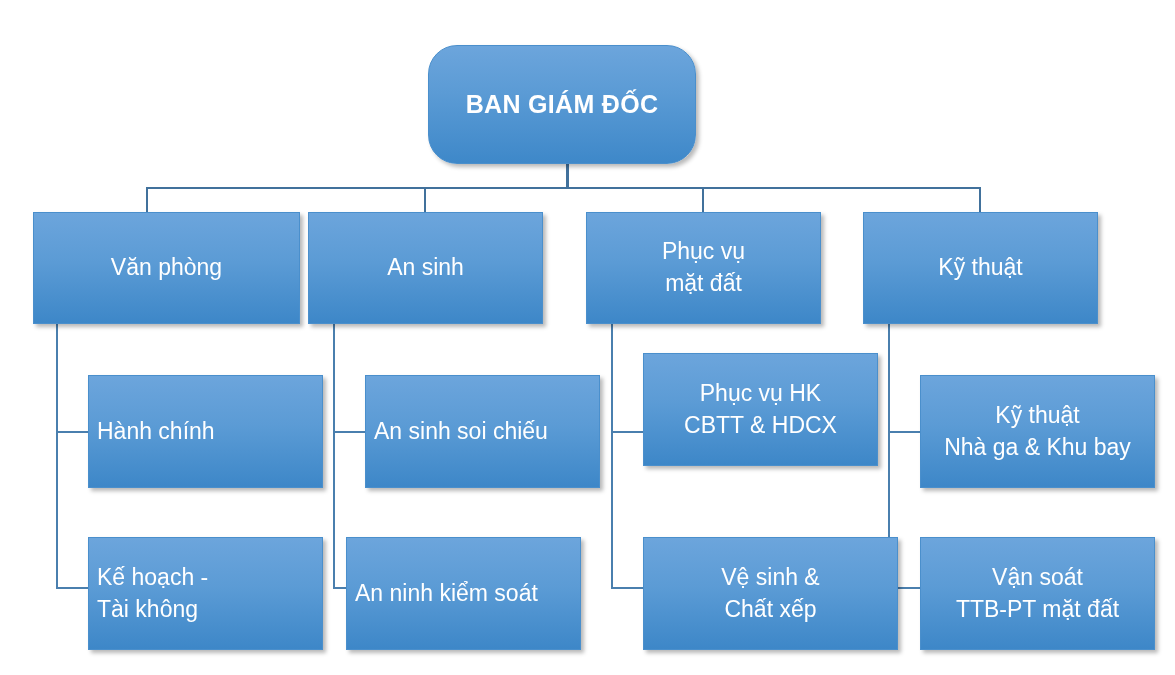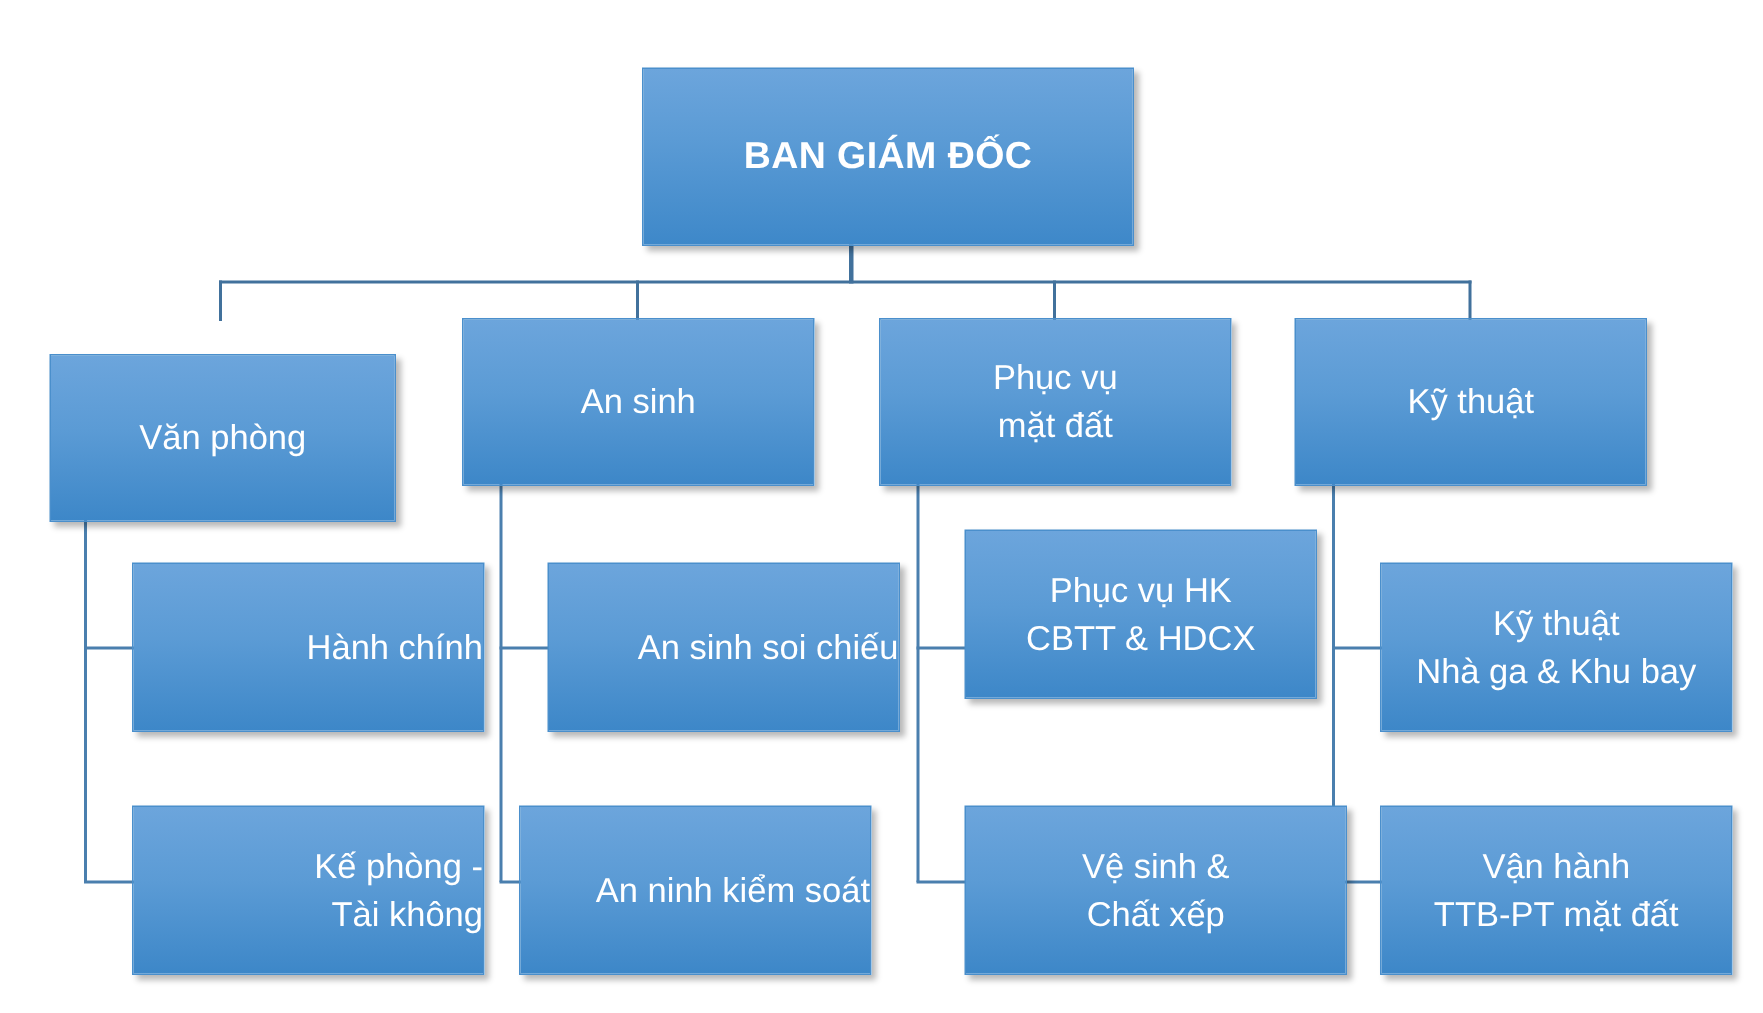--- a/index.html
+++ b/index.html
@@ -49,21 +49,21 @@
     align-items: center;
     text-align: center;
     font-size: 23px;
   }
   .node.sub-center {
     align-items: center;
     text-align: center;
     font-size: 23px;
   }
   .node.sub-left {
-    align-items: flex-end;
+    align-items: flex-start;
     text-align: left;
     font-size: 23px;
   }
 
   
   .conn {
     position: absolute;
     background: #41719c;
     z-index: 1;
   }
@@ -94,25 +94,25 @@
   <div class="conn thin-h" style="left:333px; top:587px; width:34px;"></div>
 
   <div class="conn thin-v" style="left:611px; top:321px; height:267px;"></div>
   <div class="conn thin-h" style="left:611px; top:431px; width:34px;"></div>
   <div class="conn thin-h" style="left:611px; top:587px; width:34px;"></div>
 
   <div class="conn thin-v" style="left:888px; top:321px; height:267px;"></div>
   <div class="conn thin-h" style="left:888px; top:431px; width:34px;"></div>
   <div class="conn thin-h" style="left:888px; top:587px; width:34px;"></div>
 
-  <div class="node root" style="left:428px; top:45px; width:328px; height:119px;">
+  <div class="node root" style="left:428px; top:45px; width:268px; height:119px;border-radius:29px;">
     <span class="line">BAN GIÁM ĐỐC</span>
   </div>
 
-  <div class="node dept" style="left:33px; top:212px; width:231px; height:112px;margin-top:24px;">
+  <div class="node dept" style="left:33px; top:212px; width:267px; height:112px;">
     <span class="line">Văn phòng</span>
   </div>
 
   <div class="node dept" style="left:308px; top:212px; width:235px; height:112px;">
     <span class="line">An sinh</span>
   </div>
 
   <div class="node dept" style="left:586px; top:212px; width:235px; height:112px;">
     <span class="line">Phục vụ</span>
     <span class="line">mặt đất</span>
@@ -134,31 +134,31 @@
     <span class="line">Phục vụ HK</span>
     <span class="line">CBTT &amp; HDCX</span>
   </div>
 
   <div class="node sub-center" style="left:920px; top:375px; width:235px; height:113px;">
     <span class="line">Kỹ thuật</span>
     <span class="line">Nhà ga &amp; Khu bay</span>
   </div>
 
   <div class="node sub-left" style="left:88px; top:537px; width:235px; height:113px; padding-left:8px;">
-    <span class="line">Kế phòng -</span>
+    <span class="line">Kế hoạch -</span>
     <span class="line">Tài không</span>
   </div>
 
   <div class="node sub-left" style="left:346px; top:537px; width:235px; height:113px; padding-left:8px;">
     <span class="line">An ninh kiểm soát</span>
   </div>
 
   <div class="node sub-center" style="left:643px; top:537px; width:255px; height:113px;justify-content:center;">
     <span class="line">Vệ sinh &amp;</span>
     <span class="line">Chất xếp</span>
   </div>
 
   <div class="node sub-center" style="left:920px; top:537px; width:235px; height:113px;">
-    <span class="line">Vận hành</span>
+    <span class="line">Vận soát</span>
     <span class="line">TTB-PT mặt đất</span>
   </div>
 
 </div>
 
 </body></html>

